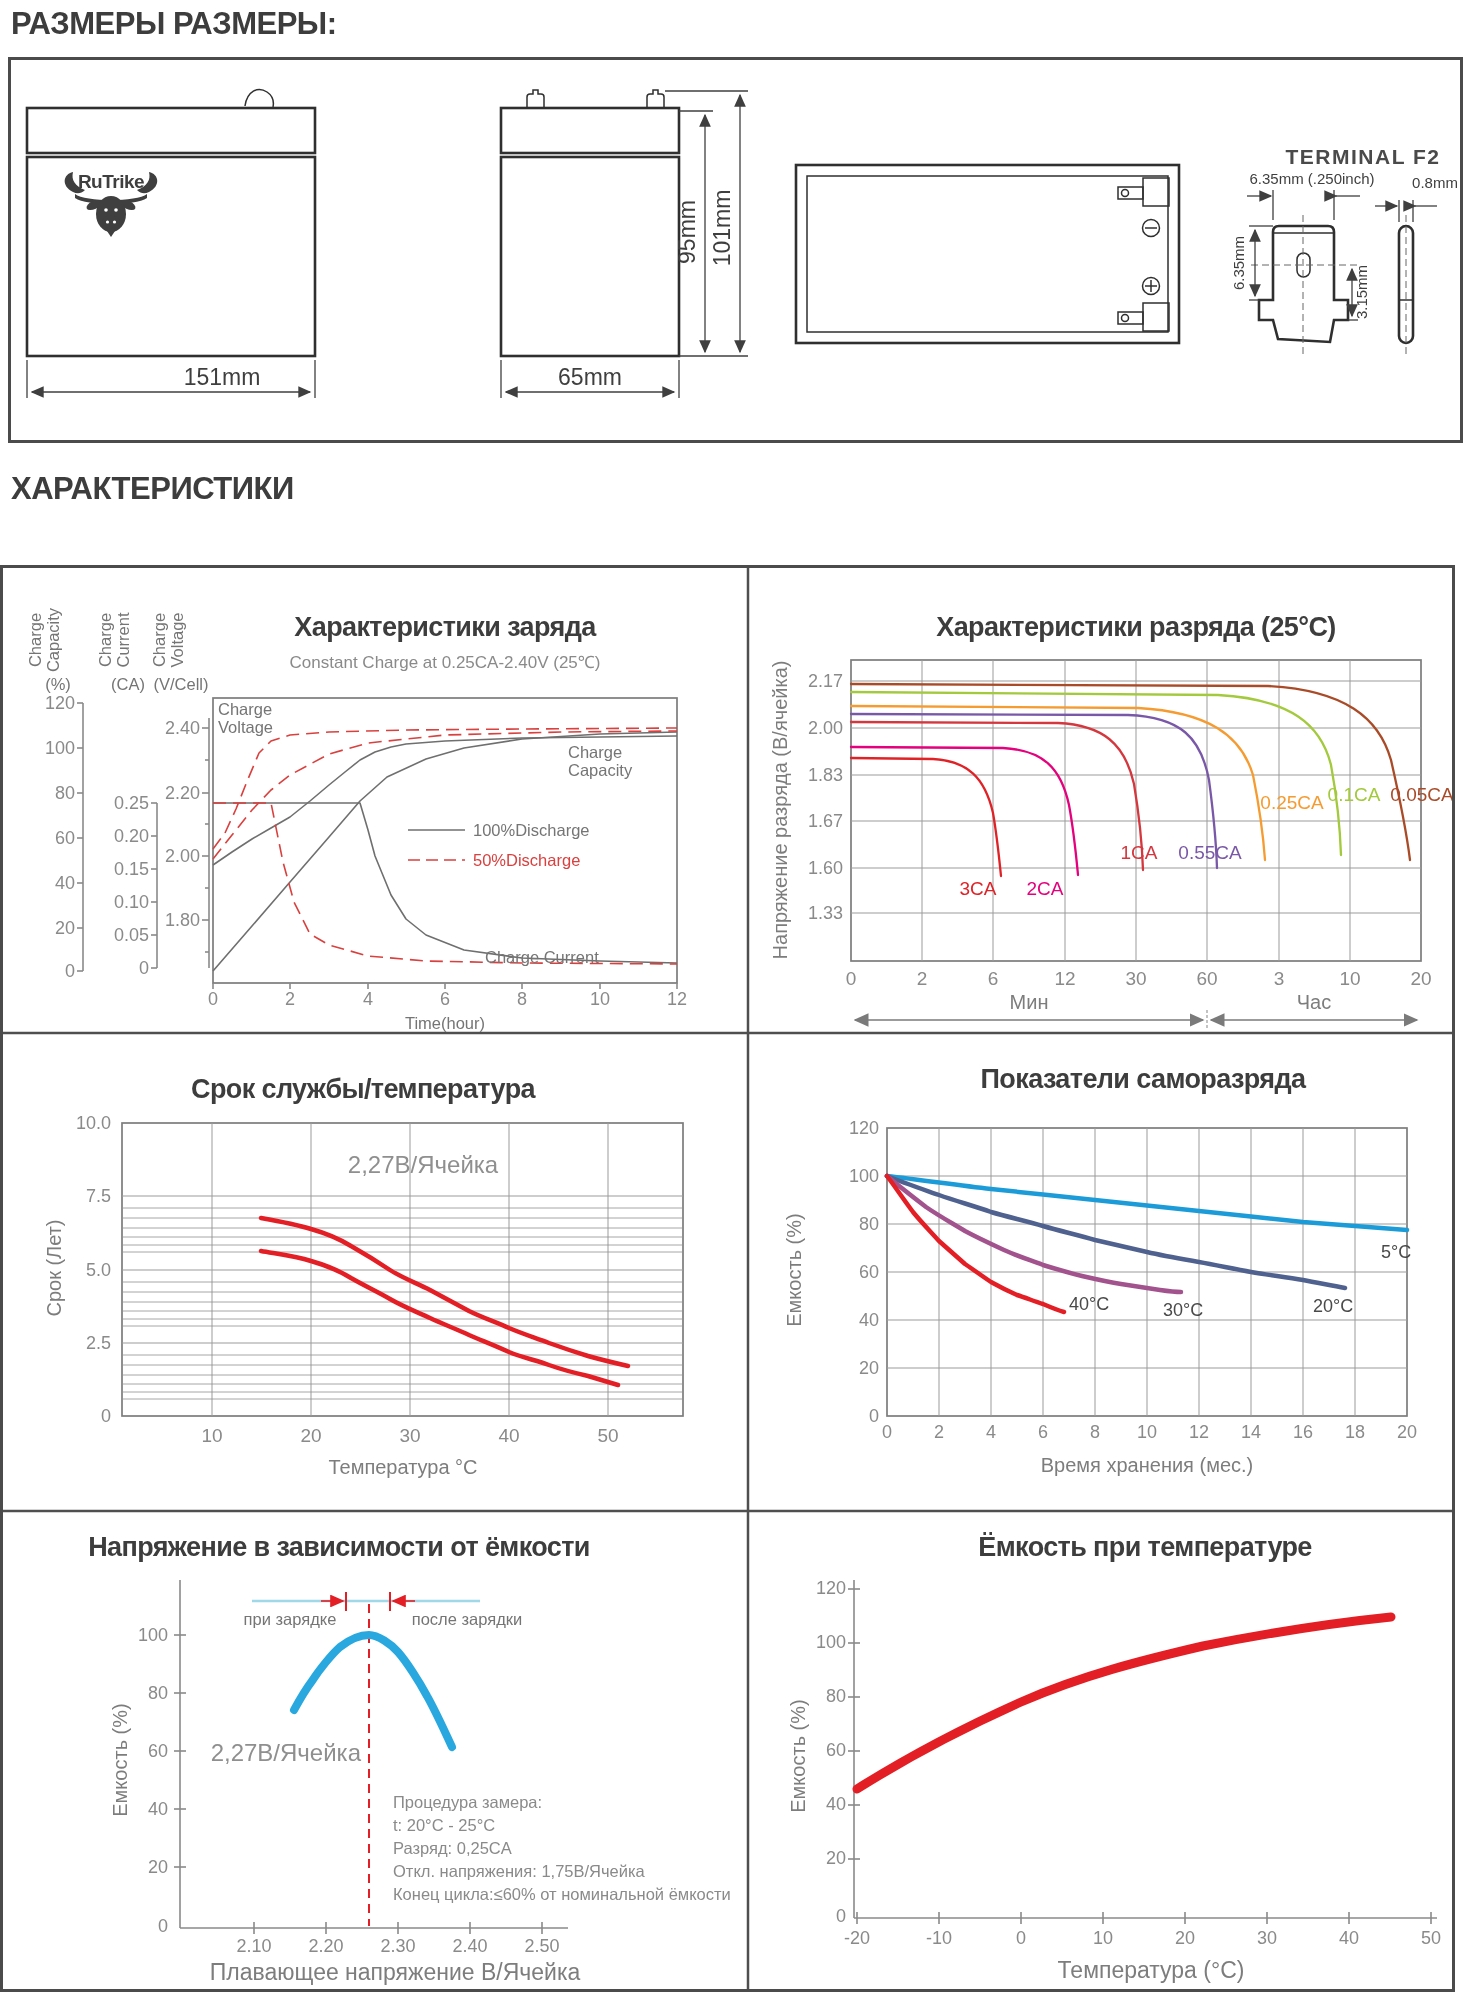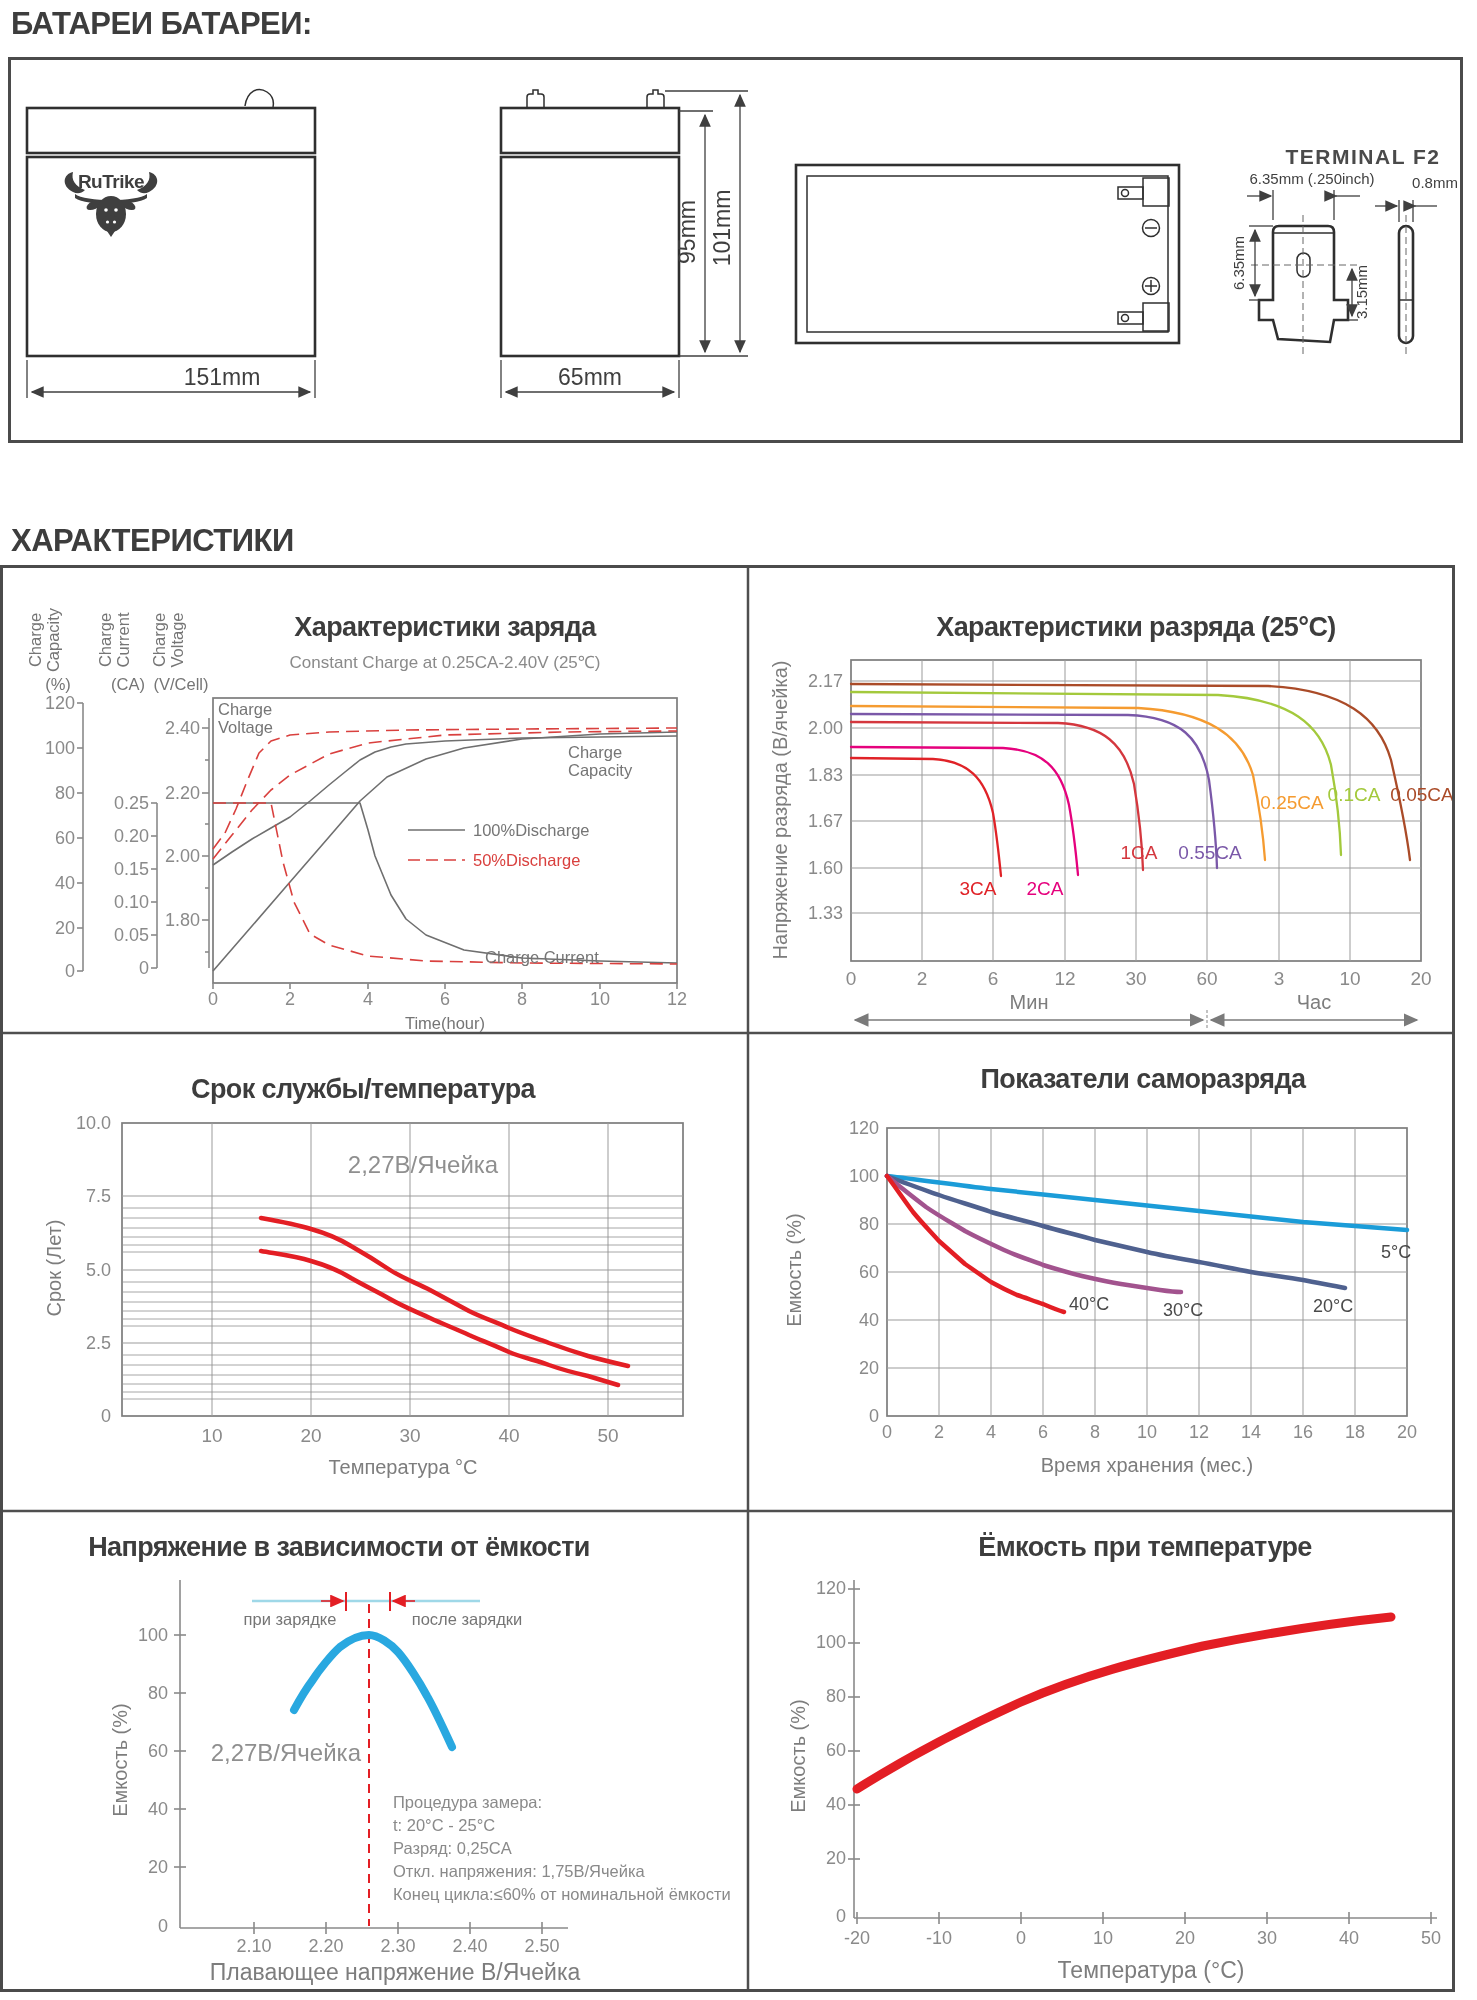--- a/index.html
+++ b/index.html
@@ -1,19 +1,19 @@
 <!DOCTYPE html>
 <html><head>
 <meta charset="utf-8">
 <style>
   html,body{margin:0;padding:0}
   body{width:1477px;height:2000px;background:#fff;font-family:"Liberation Sans",sans-serif;position:relative;overflow:hidden}
   .h-title{position:absolute;font-weight:bold;font-size:31px;color:#3d3d3d;letter-spacing:-0.5px}
   #dims-title{left:11px;top:6px}
-  #chars-title{left:11px;top:523px}
+  #chars-title{left:11px;top:471px}
   .panel{position:absolute;background:#fff;border:3px solid #4b4b4b;box-sizing:content-box}
   #dims-panel{left:8px;top:57px;width:1449px;height:380px}
   #charts-panel{left:0;top:565px;width:1449px;height:1421px}
   svg{display:block}
   text{font-family:"Liberation Sans",sans-serif}
   .tt{font-size:27px;font-weight:bold;fill:#3d3d3d;letter-spacing:-0.6px}
   .sub{font-size:17px;fill:#8a8a8a}
   .tk{font-size:18px;fill:#8a8a8a}
   .tkd{font-size:19px;fill:#8a8a8a}
   .axl{font-size:20px;fill:#7d7d7d}
@@ -32,21 +32,21 @@
   .drw{stroke:#2f2f2f;stroke-width:2.6;fill:#fff}
   .drw2{stroke:#2f2f2f;stroke-width:1.5;fill:none}
   .cl{stroke:#666;stroke-width:1;stroke-dasharray:7 4;fill:none}
   .gcur{stroke:#6f6f6f;stroke-width:1.6;fill:none;stroke-linejoin:round}
   .rcur{stroke:#d9403e;stroke-width:1.6;fill:none;stroke-dasharray:13 7;stroke-linejoin:round}
   .thick{fill:none;stroke-linecap:round;stroke-linejoin:round}
 </style>
 </head>
 <body>
 
-<div class="h-title" id="dims-title">БАТАРЕИ БАТАРЕИ:</div>
+<div class="h-title" id="dims-title">РАЗМЕРЫ РАЗМЕРЫ:</div>
 
 <div class="panel" id="dims-panel">
 <svg viewBox="0 0 1449 380" width="1449" height="380">
   <defs>
     <marker id="mdR" markerWidth="11" markerHeight="9" refX="9" refY="4.5" orient="auto">
           <path d="M0,0 L10,4.5 L0,9 Z" fill="#3f3f3f"></path>
         </marker>
     <marker id="mdL" markerWidth="11" markerHeight="9" refX="1" refY="4.5" orient="auto">
           <path d="M10,0 L0,4.5 L10,9 Z" fill="#3f3f3f"></path>
         </marker>

